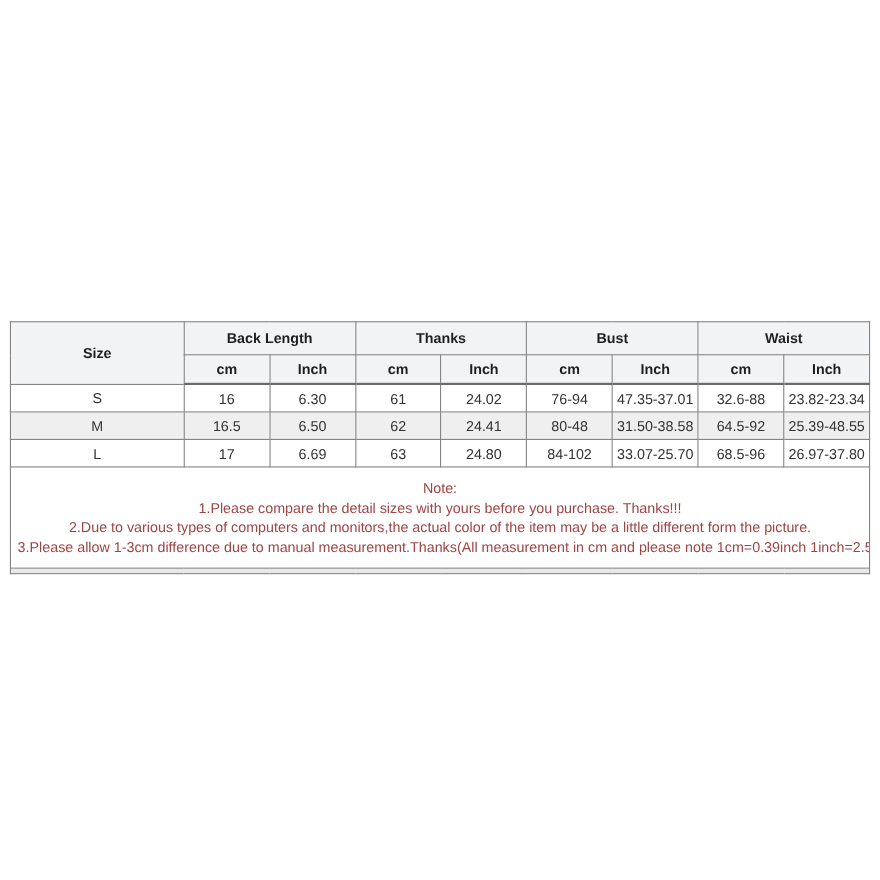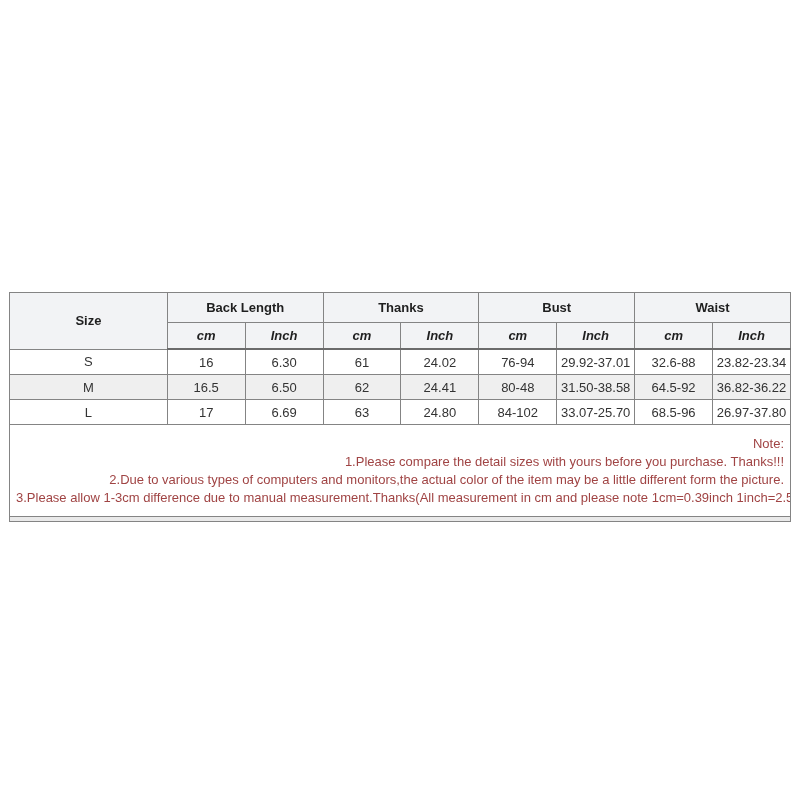--- a/index.html
+++ b/index.html
@@ -41,40 +41,40 @@
     font-weight: bold;
     color: #1f1f1f;
   }
   tr.units-row th {
     height: 25px;
     background: #f2f3f5;
     font-size: 13px;
     font-weight: bold;
     color: #1f1f1f;
   }
-  thead tr.units-row th { border-bottom: 2px solid #6b6b6b; font-style: italic; }
+  thead tr.units-row th { border-bottom: 2px solid #6b6b6b; }
   th.size-head {
     background: #f2f3f5;
     font-size: 13px;
     font-weight: bold;
     color: #1f1f1f;
   }
   tr.data-row td {
     height: 24px;
     font-size: 13px;
     color: #333333;
     background: #ffffff;
   }
   tr.data-row.alt td { background: #efefef; }
   td.note-cell {
     padding: 10px 6px 9px 6px;
     background: #ffffff;
   }
   .note-block {
-    text-align: right;
+    text-align: center;
     color: #a04444;
     font-size: 13px;
     line-height: 18px;
   }
   .note-title { margin-bottom: 0; }
   tr.bottom-strip td {
     height: 4px;
     padding: 0;
     background: #e9e9e9;
     border-top: 1px solid #8a8a8a;
@@ -116,34 +116,34 @@
       </tr>
     </thead>
     <tbody>
       <tr class="data-row">
         <td>S</td>
         <td>16</td>
         <td>6.30</td>
         <td>61</td>
         <td>24.02</td>
         <td>76-94</td>
-        <td>29.92-37.01</td>
+        <td>47.35-37.01</td>
         <td>32.6-88</td>
         <td>23.82-23.34</td>
       </tr>
       <tr class="data-row alt">
         <td>M</td>
         <td>16.5</td>
         <td>6.50</td>
         <td>62</td>
         <td>24.41</td>
         <td>80-48</td>
         <td>31.50-38.58</td>
         <td>64.5-92</td>
-        <td>36.82-36.22</td>
+        <td>25.39-48.55</td>
       </tr>
       <tr class="data-row">
         <td>L</td>
         <td>17</td>
         <td>6.69</td>
         <td>63</td>
         <td>24.80</td>
         <td>84-102</td>
         <td>33.07-25.70</td>
         <td>68.5-96</td>

